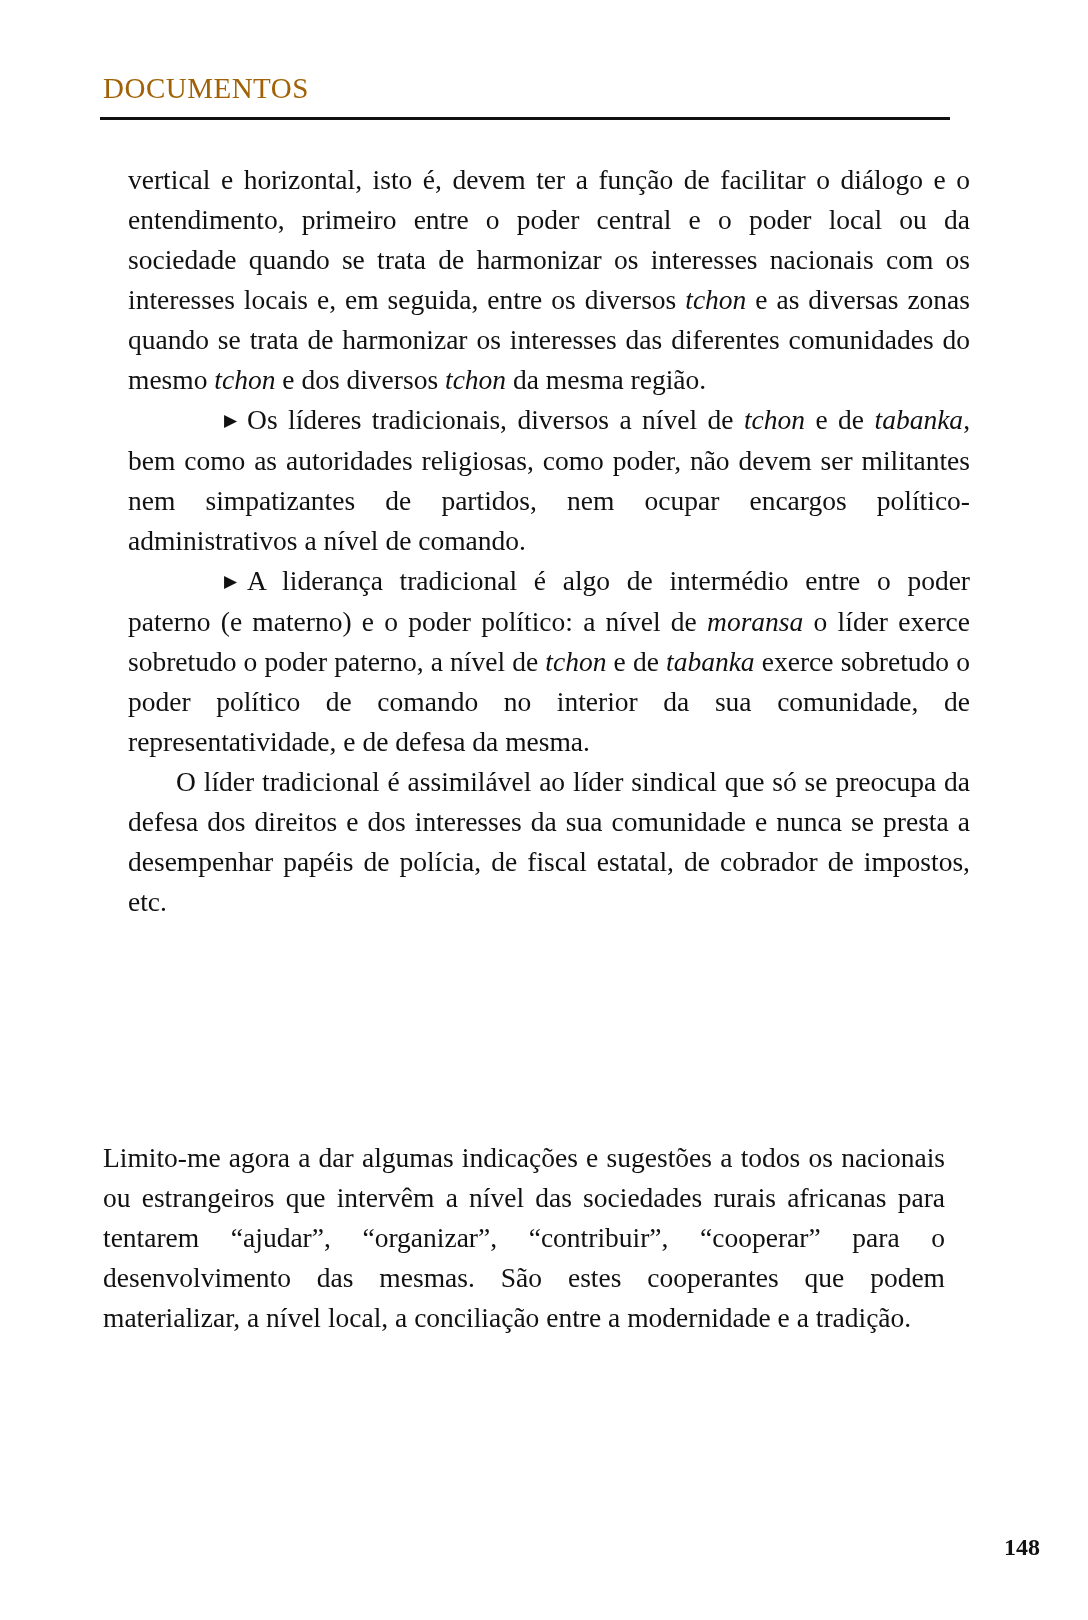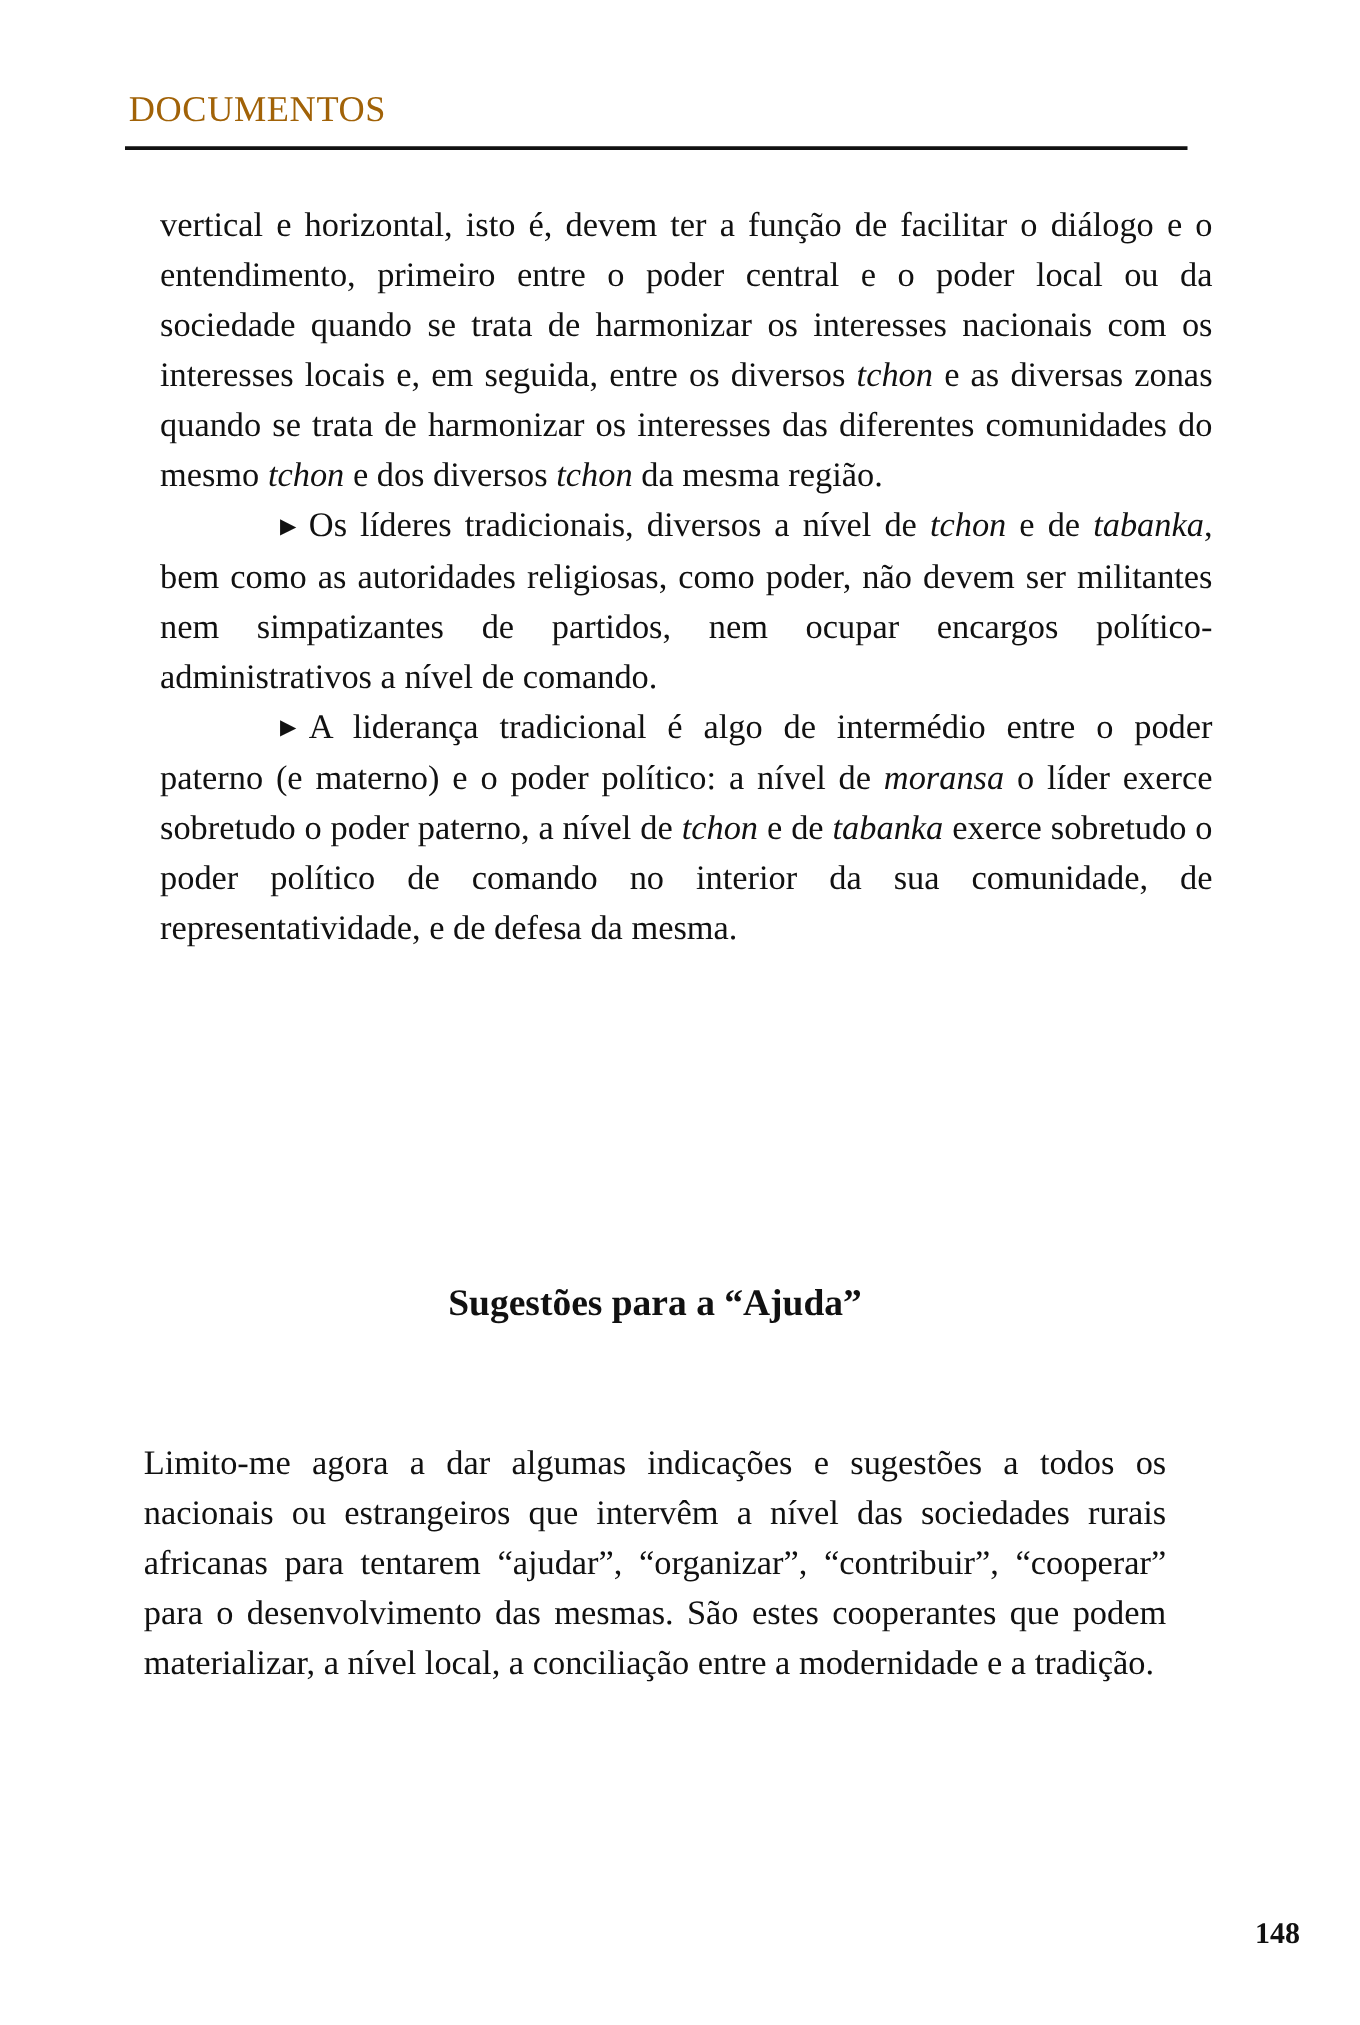--- a/index.html
+++ b/index.html
@@ -75,21 +75,21 @@
     }
     .body2 {
       position: absolute;
       left: 103px;
       top: 1138px;
       width: 842px;
       font-size: 27.5px;
       line-height: 40px;
     }
     .body2 p {
-      margin: 12px;
+      margin: 0;
       text-align: justify;
       text-align-last: left;
     }
     .folio {
       position: absolute;
       left: 0;
       top: 1534px;
       width: 1040px;
       text-align: right;
       font-size: 24px;
@@ -100,24 +100,24 @@
 <body>
 
 <div class="page">
   <div class="running-head">DOCUMENTOS</div>
   <div class="head-rule"></div>
 
   <div class="body">
     <p><span>vertical e horizontal, isto é, devem ter a função de facilitar o diálogo e o entendimento, primeiro entre o poder central e o poder local ou da sociedade quando se trata de harmonizar os interesses nacionais com os interesses locais e, em seguida, entre os diversos </span><span class="i">tchon</span><span> e as diversas zonas quando se trata de harmonizar os interesses das diferentes comunidades do mesmo </span><span class="i">tchon</span><span> e dos diversos </span><span class="i">tchon</span><span> da mesma região.</span></p>
     <p class="indent"><span class="bullet">▶</span><span>Os líderes tradicionais, diversos a nível de </span><span class="i">tchon</span><span> e de </span><span class="i">tabanka</span><span>, bem como as autoridades religiosas, como poder, não devem ser militantes nem simpatizantes de partidos, nem ocupar encargos político-administrativos a nível de comando.</span></p>
     <p class="indent"><span class="bullet">▶</span><span>A liderança tradicional é algo de intermédio entre o poder paterno (e materno) e o poder político: a nível de </span><span class="i">moransa</span><span> o líder exerce sobretudo o poder paterno, a nível de </span><span class="i">tchon</span><span> e de </span><span class="i">tabanka</span><span> exerce sobretudo o poder político de comando no interior da sua comunidade, de representatividade, e de defesa da mesma.</span></p>
+    <p class="indent"><span>O líder tradicional é assimilável ao líder sindical que só se preocupa da defesa dos direitos e dos interesses da sua comunidade e nunca se presta a desempenhar papéis de polícia, de fiscal estatal, de cobrador de impostos, etc.</span></p>
   </div>
 
   <div class="section-title">
-    <div>Sugestões para a “Ajuda”</div>
   </div>
 
   <div class="body2">
     <p>Limito-me agora a dar algumas indicações e sugestões a todos os nacionais ou estrangeiros que intervêm a nível das sociedades rurais africanas para tentarem “ajudar”, “organizar”, “contribuir”, “cooperar” para o desenvolvimento das mesmas. São estes cooperantes que podem materializar, a nível local, a conciliação entre a modernidade e a tradição.</p>
   </div>
 
   <div class="folio">148</div>
 </div>
 
 </body></html>

